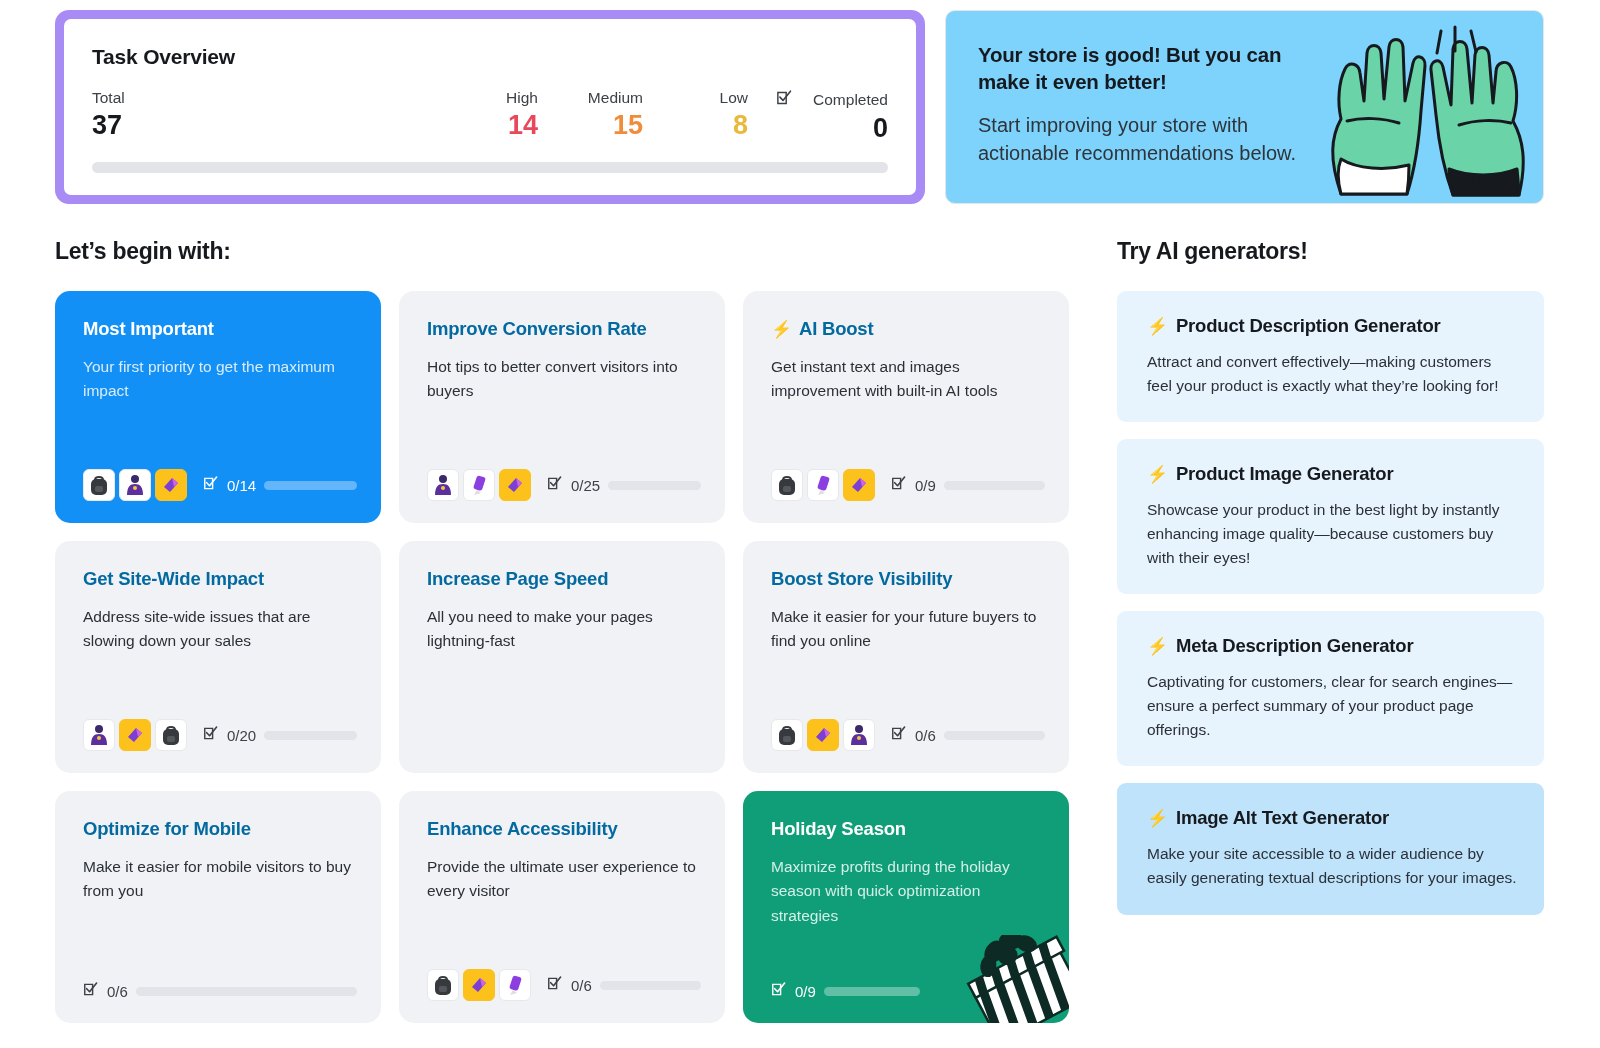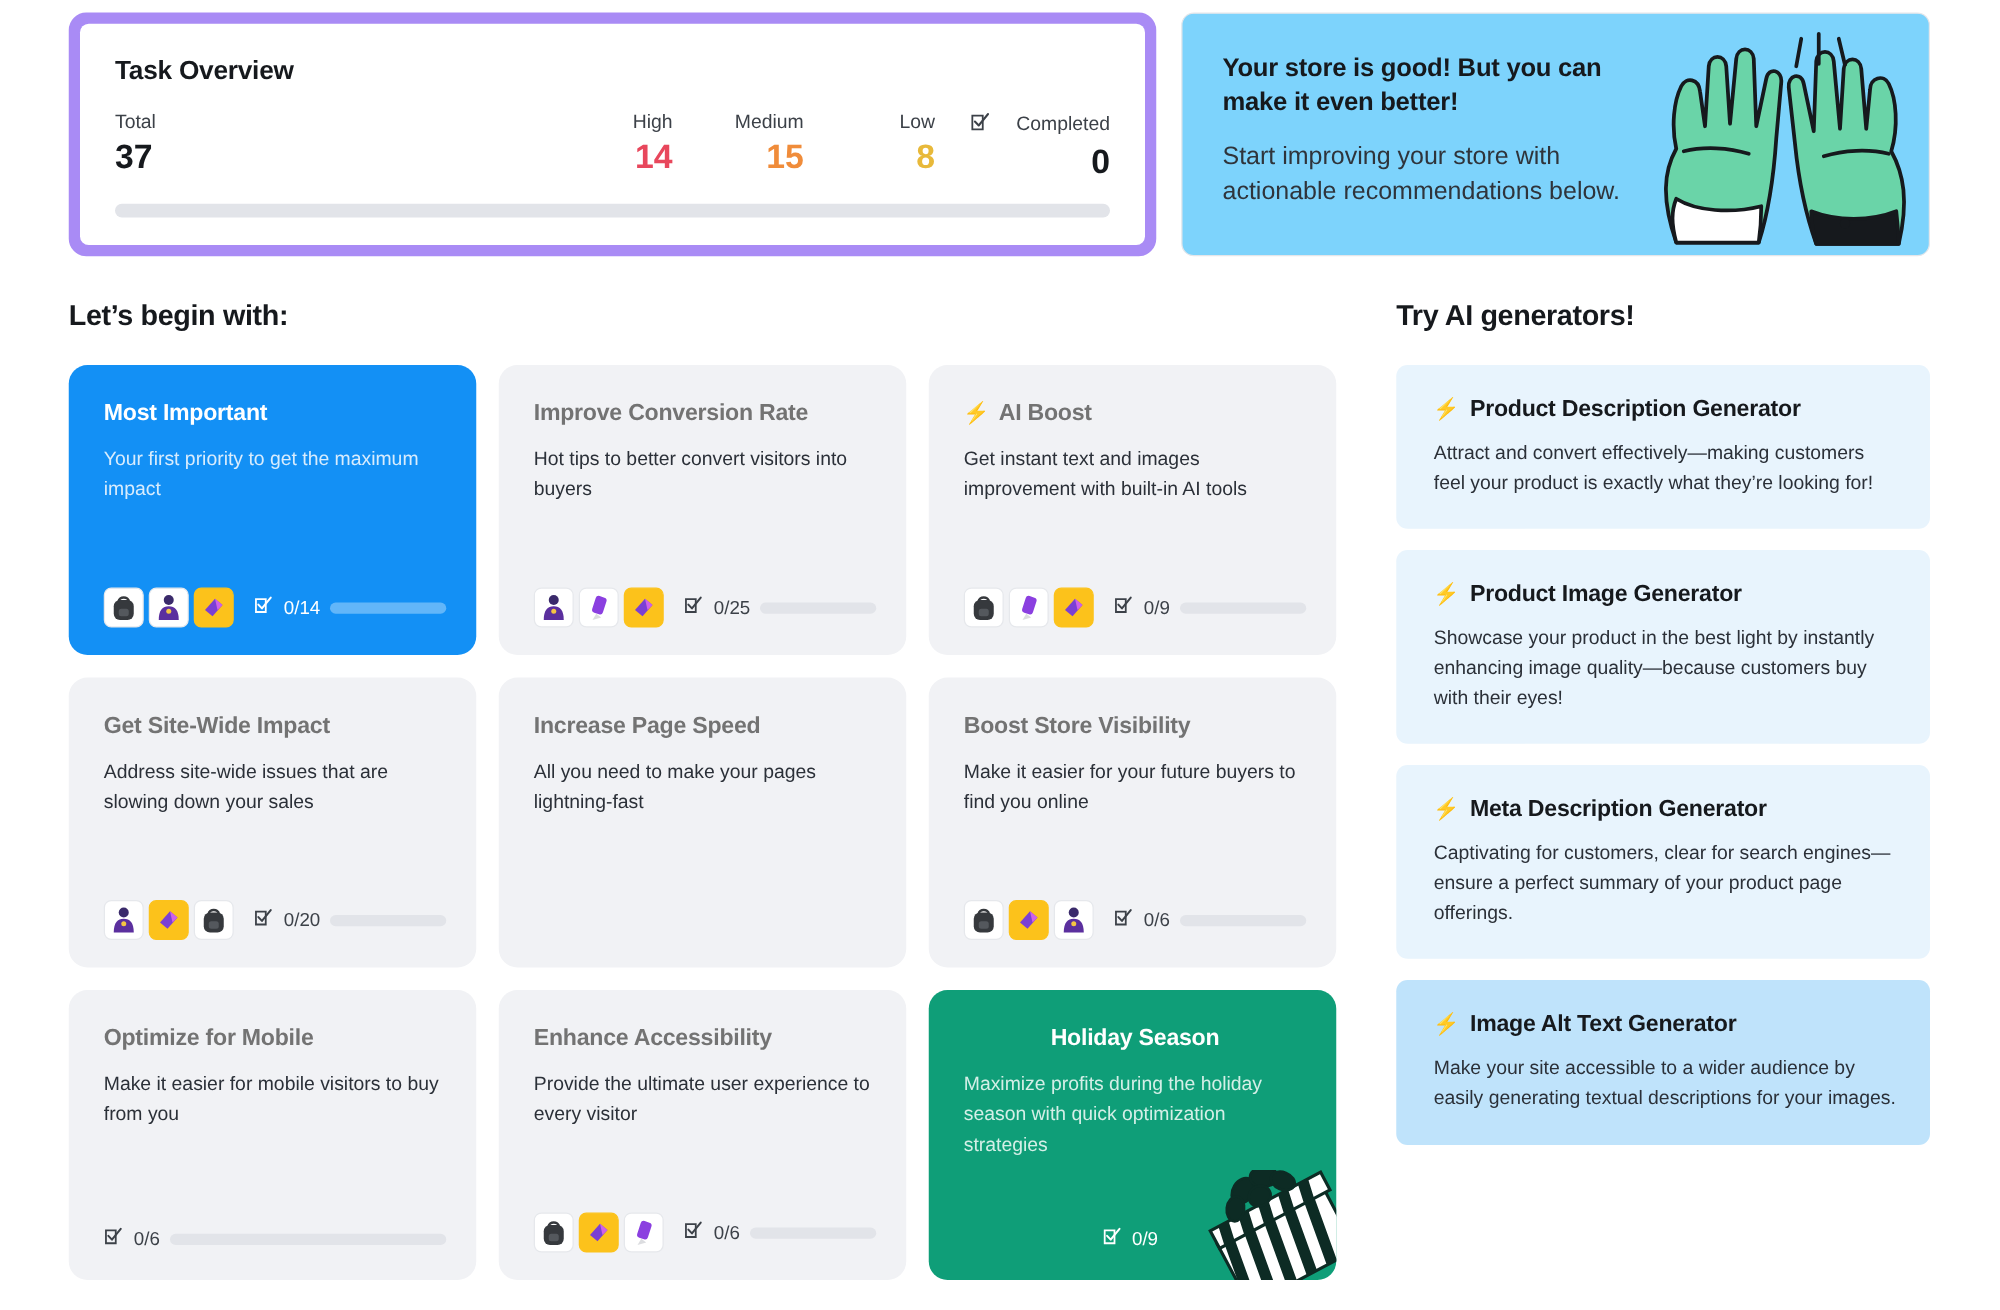--- a/index.html
+++ b/index.html
@@ -73,23 +73,23 @@
   .card {
     background: #f1f2f5;
     border-radius: 15px;
     padding: 26px 24px 22px 28px;
     min-height: 232px;
     display: flex; flex-direction: column;
     position: relative;
     overflow: hidden;
   }
   .card.blue { background: #1390f5; }
-  .card.green { background: #0f9e78; align-items: center; }
-
-  .card-title { font-size: 18.5px; font-weight: bold; letter-spacing: -0.2px; line-height: 1.25; color: #737373; display: flex; align-items: baseline; gap: 7px; }
+  .card.green { background: #0f9e78; }
+
+  .card-title { font-size: 18.5px; font-weight: bold; letter-spacing: -0.2px; line-height: 1.25; color: #0369a1; display: flex; align-items: baseline; gap: 7px; }
   .card.blue .card-title, .card.green .card-title { color: #ffffff; }
   .card-desc { font-size: 15.5px; line-height: 1.55; color: #2b3038; margin-top: 15px; }
   .card.blue .card-desc { color: #d8ecfd; }
   .card.green .card-desc { color: #d4efe7; }
 
   .card-foot { margin-top: auto; display: flex; align-items: center; padding-top: 22px; }
   .thumbs { display: flex; gap: 4px; margin-right: 16px; }
   .thumb {
     width: 32px; height: 32px; border-radius: 6px;
     background: #ffffff; border: 1px solid #e6e8ec;

